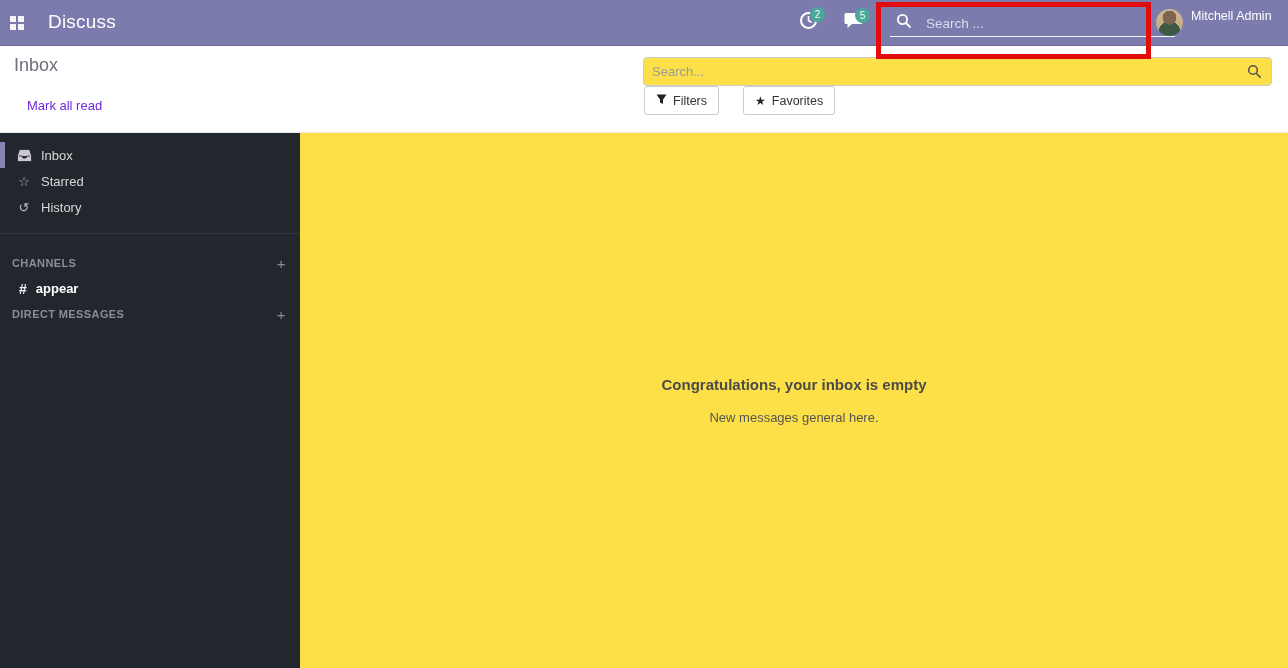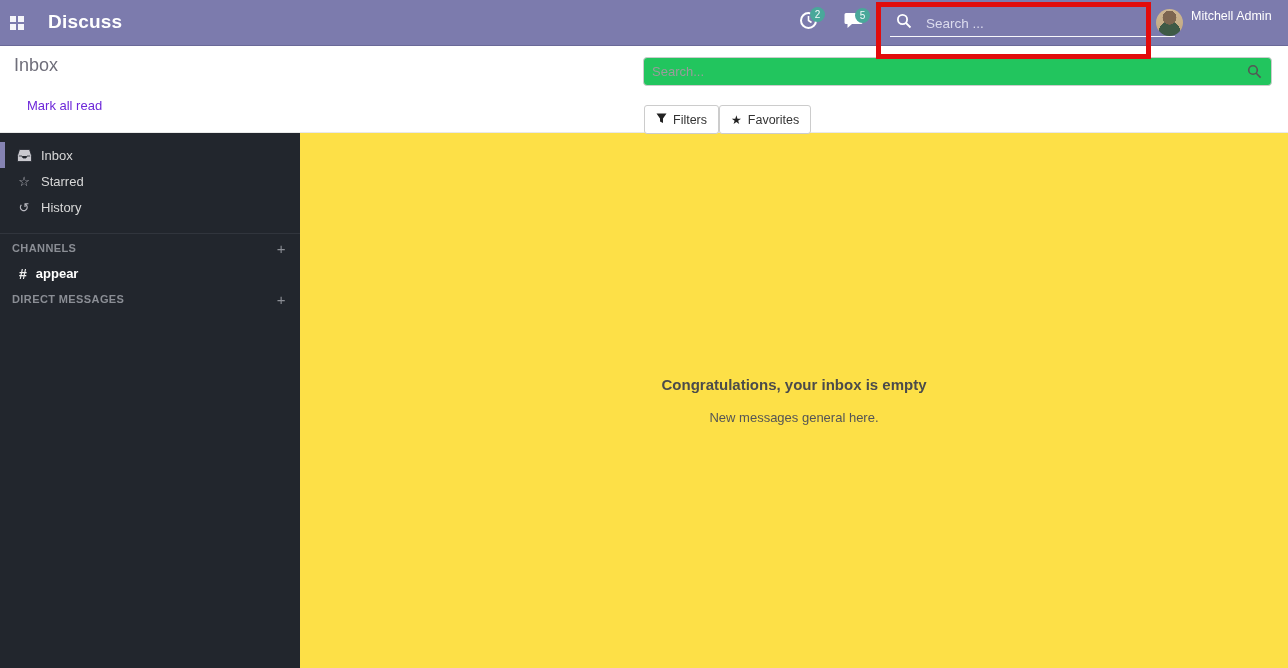--- a/index.html
+++ b/index.html
@@ -20,21 +20,21 @@
   }
   .apps-icon {
     position: absolute; left: 10px; top: 16px;
     width: 14px; height: 14px;
     display: grid; grid-template-columns: 6px 6px; grid-template-rows: 6px 6px; gap: 2px;
     cursor: pointer;
   }
   .apps-icon span { background: rgba(255,255,255,0.92); }
   .app-title {
     position: absolute; left: 48px; top: 11px;
-    font-size: 19px; font-weight: 700; letter-spacing: 0.2px;
+    font-size: 19px; font-weight: 400; letter-spacing: 0.2px;
   }
 
   .systray-item { position: absolute; top: 10px; cursor: pointer; }
   .systray-item svg { display: block; }
   .badge {
     position: absolute; top: -4px; left: 11px;
     min-width: 15px; height: 15px; padding: 0 3px;
     background: #49a89a; color: #f2fbf9;
     border-radius: 8px; font-size: 10px; line-height: 15px; text-align: center;
   }
@@ -79,30 +79,30 @@
     position: relative; height: 87px; background: #fff;
     border-bottom: 1px solid #e9e9e9;
   }
   .breadcrumb { position: absolute; left: 14px; top: 9px; font-size: 18px; color: #6f6e7a; }
   .mark-all-read {
     position: absolute; left: 27px; top: 52px; font-size: 13px; color: #6d28d9;
     background: none; border: none; cursor: pointer; font-family: inherit;
   }
   .cp-search {
     position: absolute; left: 643px; top: 11px; width: 629px; height: 29px;
-    border: 1px solid #ccc; border-radius: 4px; background: #22c55e;
+    border: 1px solid #ccc; border-radius: 4px; background: #fde047;
     display: flex; align-items: center;
   }
   .cp-search input {
     flex: 1; border: none; outline: none; background: transparent;
     padding: 0 8px; font-size: 13px; color: #333; font-family: inherit;
   }
   .cp-search input::placeholder { color: #9b9b9b; }
   .cp-search .cp-mag { margin-right: 9px; cursor: pointer; display: flex; }
-  .cp-buttons { position: absolute; left: 644px; top: 59px; display: flex; gap: 0; }
+  .cp-buttons { position: absolute; left: 644px; top: 40px; display: flex; gap: 24px; }
   .btn {
     height: 29px; padding: 0 11px; background: #fff;
     border: 1px solid #ccc; border-radius: 3px;
     font-size: 12.5px; color: #333; font-family: inherit; cursor: pointer;
     display: inline-flex; align-items: center; gap: 6px;
   }
   .btn .glyph { font-size: 12px; color: #222; }
 
   
   .content { display: flex; height: 535px; }
@@ -113,21 +113,21 @@
   .side-item {
     height: 26px; display: flex; align-items: center;
     padding-left: 16px; font-size: 13px; cursor: pointer; color: #d8d8d8;
   }
   .side-item .ico {
     width: 16px; margin-right: 9px; text-align: center;
     color: #b9b9c0; font-size: 13px; display: inline-flex; justify-content: center;
   }
   .side-item.active { border-left: 5px solid #8583b2; padding-left: 11px; }
   .side-section {
-    margin-top: 13px; border-top: 1px solid #31353d; padding-top: 2px;
+    margin-top: 13px; border-top: 1px solid #31353d; padding-top: 17px;
   }
   .side-header {
     height: 24px; display: flex; align-items: center; justify-content: space-between;
     padding: 0 14px 0 12px; color: #8b8e95; font-size: 11px; font-weight: bold;
     letter-spacing: 0.4px; cursor: pointer;
   }
   .side-header .plus { font-size: 15px; font-weight: normal; color: #8b8e95; cursor: pointer; }
   .channel-item {
     height: 27px; display: flex; align-items: center; padding-left: 19px;
     font-size: 13px; font-weight: bold; color: #ffffff; cursor: pointer;

